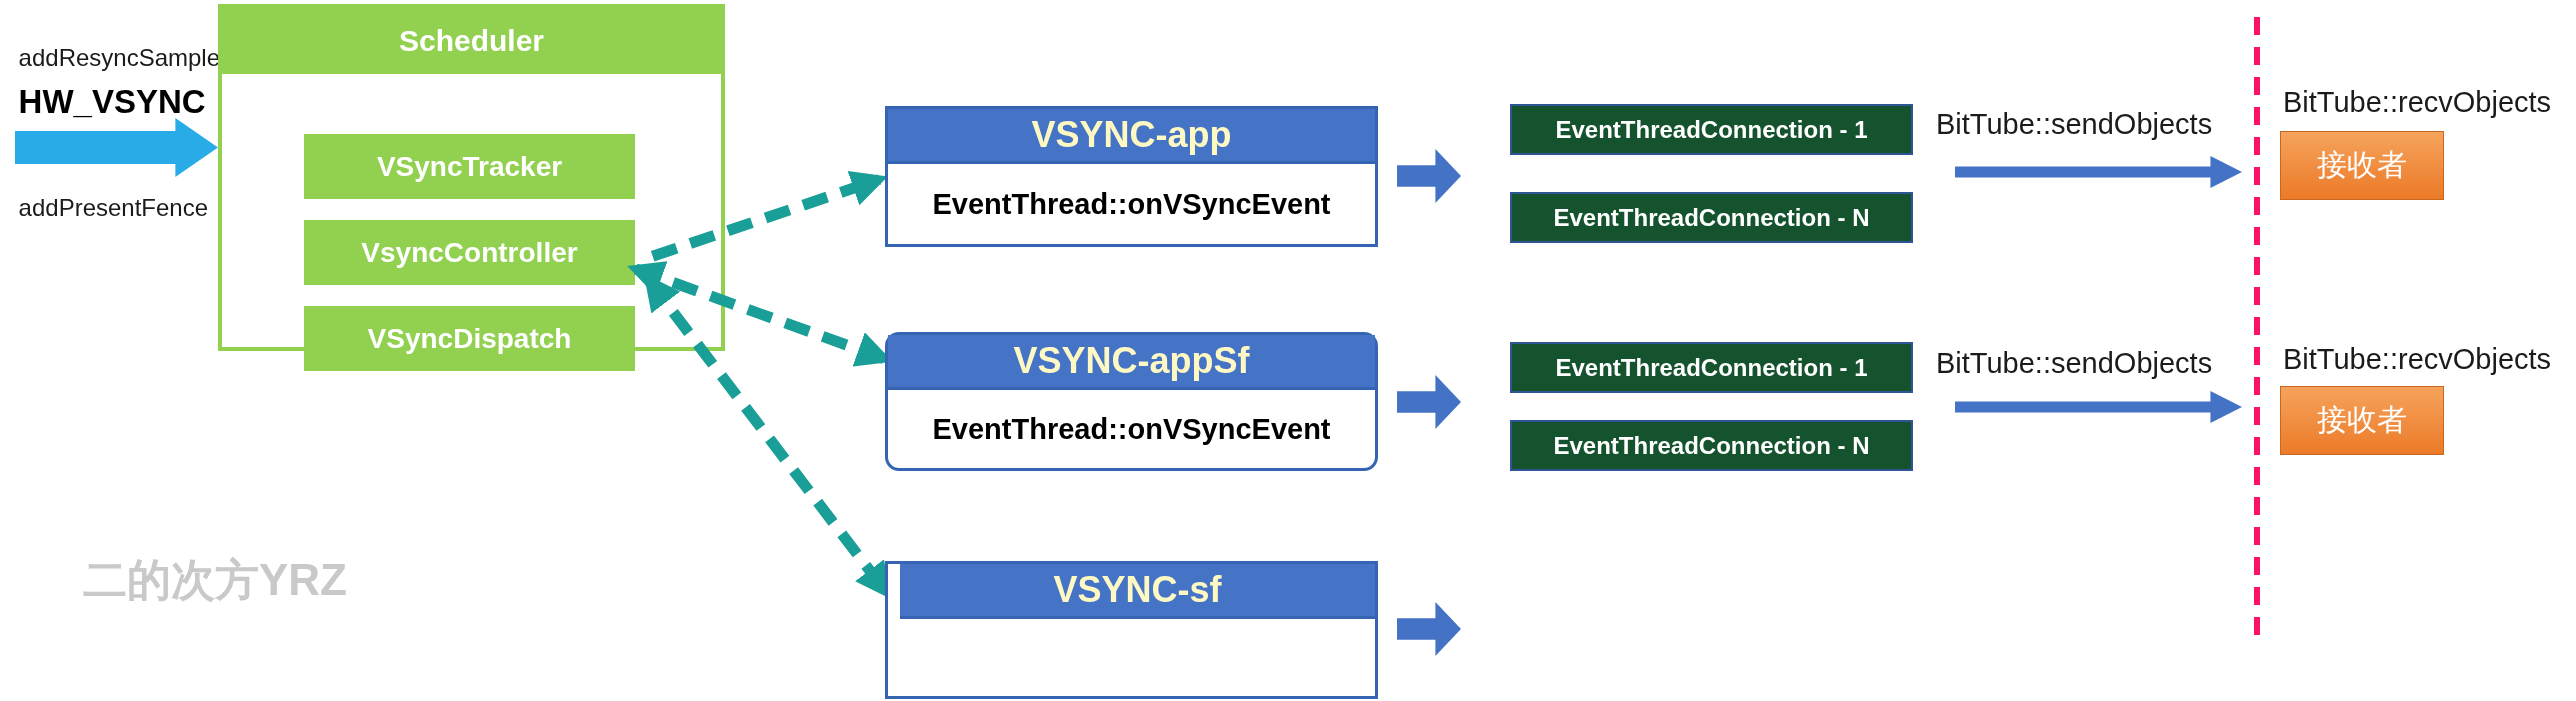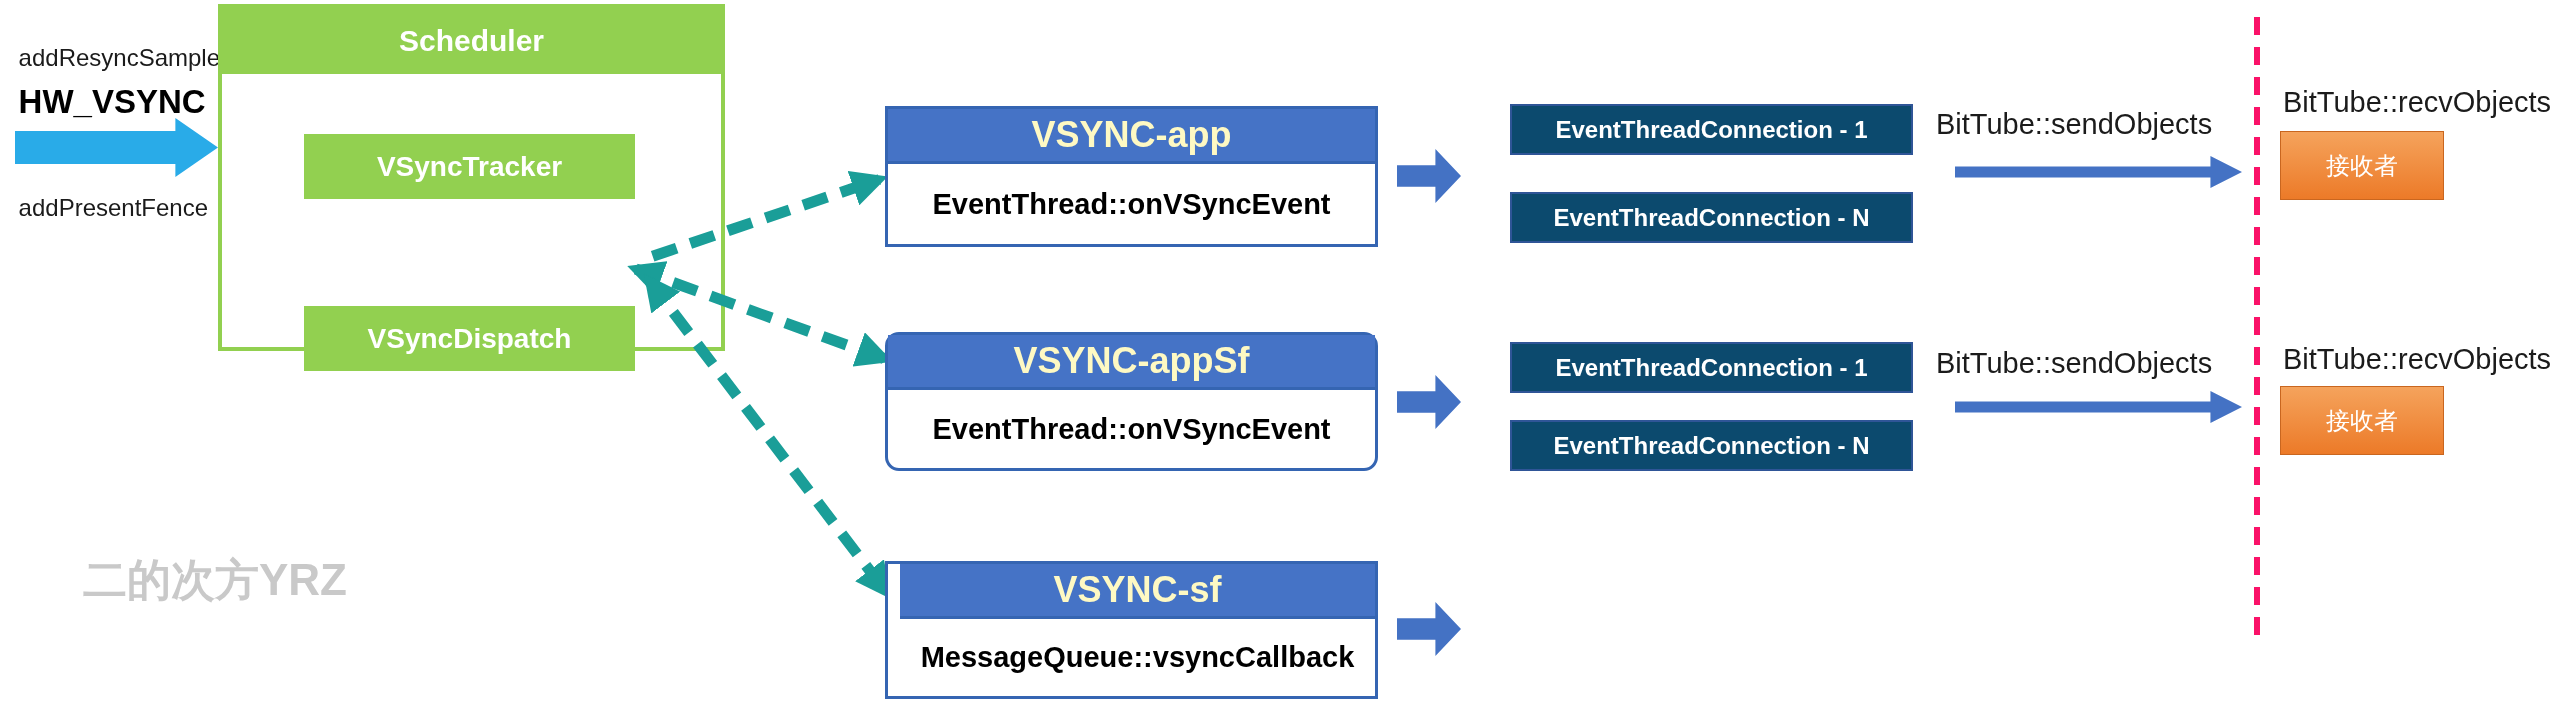--- a/index.html
+++ b/index.html
@@ -36,30 +36,30 @@
 
   
   .vbox{width:493px;border:3.4px solid var(--blue-border);background:#fff;box-sizing:border-box;
     display:flex;flex-direction:column;}
   .vbox-header{height:52px;background:#4573C6;border-bottom:3.4px solid var(--blue-border);
     display:flex;align-items:center;justify-content:center;font-size:36px;font-weight:700;color:#fef9c3;}
   .vbox-body{flex:1;display:flex;align-items:center;justify-content:center;
     font-size:29px;font-weight:700;color:#000;}
 
   
-  .etc-box{width:403px;height:51px;background:#0c4a6e;border:2.5px solid var(--blue-border-dark);
+  .etc-box{width:403px;height:51px;background:#14532d;border:2.5px solid var(--blue-border-dark);
     box-sizing:border-box;display:flex;align-items:center;justify-content:center;
     font-size:24px;font-weight:700;color:#fff;white-space:nowrap;}
 
   .bittube-label{font-size:29px;font-weight:400;color:#1b1b1b;white-space:nowrap;}
 
   
   .receiver-box{width:164px;height:69px;background:linear-gradient(180deg,#F5A35C,#EC7A28);
     border:1.7px solid var(--orange-border);box-sizing:border-box;
-    display:flex;align-items:center;justify-content:center;font-size:24px;color:#fff;}
+    display:flex;align-items:center;justify-content:center;font-size:30px;color:#fff;}
 
   
   .pink-divider{left:2254px;top:17px;width:6px;height:626px;
     background:repeating-linear-gradient(180deg,var(--pink) 0 18px,rgba(0,0,0,0) 18px 30px);}
 
   .watermark{left:83px;top:543px;font-size:44px;font-weight:700;color:var(--watermark);white-space:nowrap;margin-top:8px;}
 
   svg.overlay{position:absolute;left:0;top:0;width:2576px;height:702px;pointer-events:none;}
 </style>
 </head>
@@ -68,20 +68,21 @@
 <div id="canvas">
 
   <div class="abs small-label" style="left:18.6px;top:44px;">addResyncSample</div>
   <div class="abs big-label" style="left:18.6px;top:83px;">HW_VSYNC</div>
   <div class="abs cyan-arrow" style="left:15px;top:118px;"></div>
   <div class="abs small-label" style="left:18.6px;top:194px;">addPresentFence</div>
 
   <div class="abs scheduler">
     <div class="scheduler-header">Scheduler</div>
     <div class="green-box" style="top:89px;">VSyncTracker</div>
+    <div class="green-box" style="top:175px;">VsyncController</div>
     <div class="green-box" style="top:261px;">VSyncDispatch</div>
   </div>
 
   <svg class="overlay" viewBox="0 0 3047 830">
     <defs>
       <marker id="ah" viewBox="0 0 10 10" refX="7.5" refY="5" markerWidth="3.3" markerHeight="3.3" orient="auto-start-reverse">
         <path d="M0,0 L10,5 L0,10 z" fill="#1A9E98"></path>
       </marker>
     </defs>
     <line x1="772" y1="303" x2="1040" y2="212" stroke="#1A9E98" stroke-width="13" stroke-dasharray="30 17" marker-end="url(#ah)"></line>
@@ -108,21 +109,20 @@
   <div class="abs block-arrow" style="left:1397px;top:375px;"></div>
   <div class="abs etc-box" style="left:1510px;top:342px;">EventThreadConnection - 1</div>
   <div class="abs etc-box" style="left:1510px;top:420px;">EventThreadConnection - N</div>
   <div class="abs bittube-label" style="left:1936px;top:347px;">BitTube::sendObjects</div>
   <div class="abs thin-arrow" style="left:1955px;top:391px;"></div>
   <div class="abs bittube-label" style="left:2283px;top:343px;">BitTube::recvObjects</div>
   <div class="abs receiver-box" style="left:2280px;top:386px;">接收者</div>
 
   <div class="abs vbox" style="left:885px;top:561px;height:138px;padding-left:12px;">
     <div class="vbox-header">VSYNC-sf</div>
-    <div class="vbox-body">MessageQueue::vsyncCallback</div>
   </div>
   <div class="abs block-arrow" style="left:1397px;top:602px;"></div>
 
   <div class="abs pink-divider"></div>
 
   <div class="abs watermark">二的次方YRZ</div>
 
 </div>
 
 

